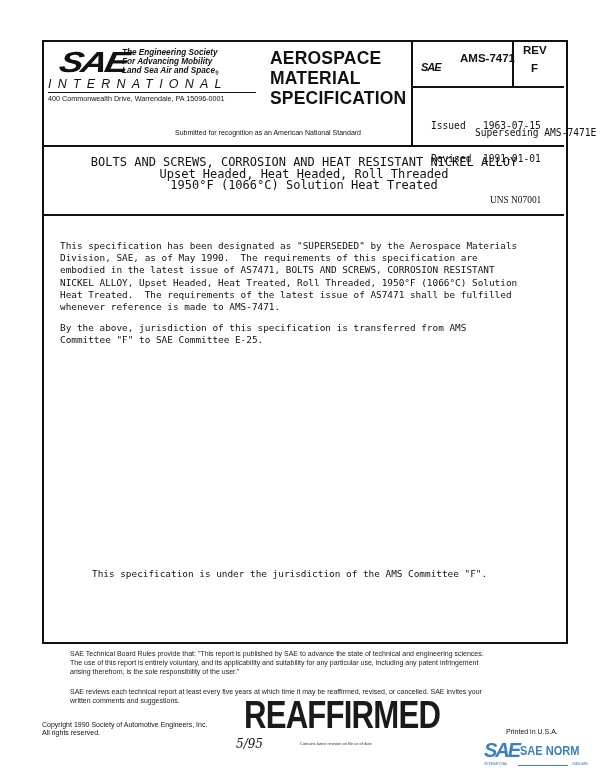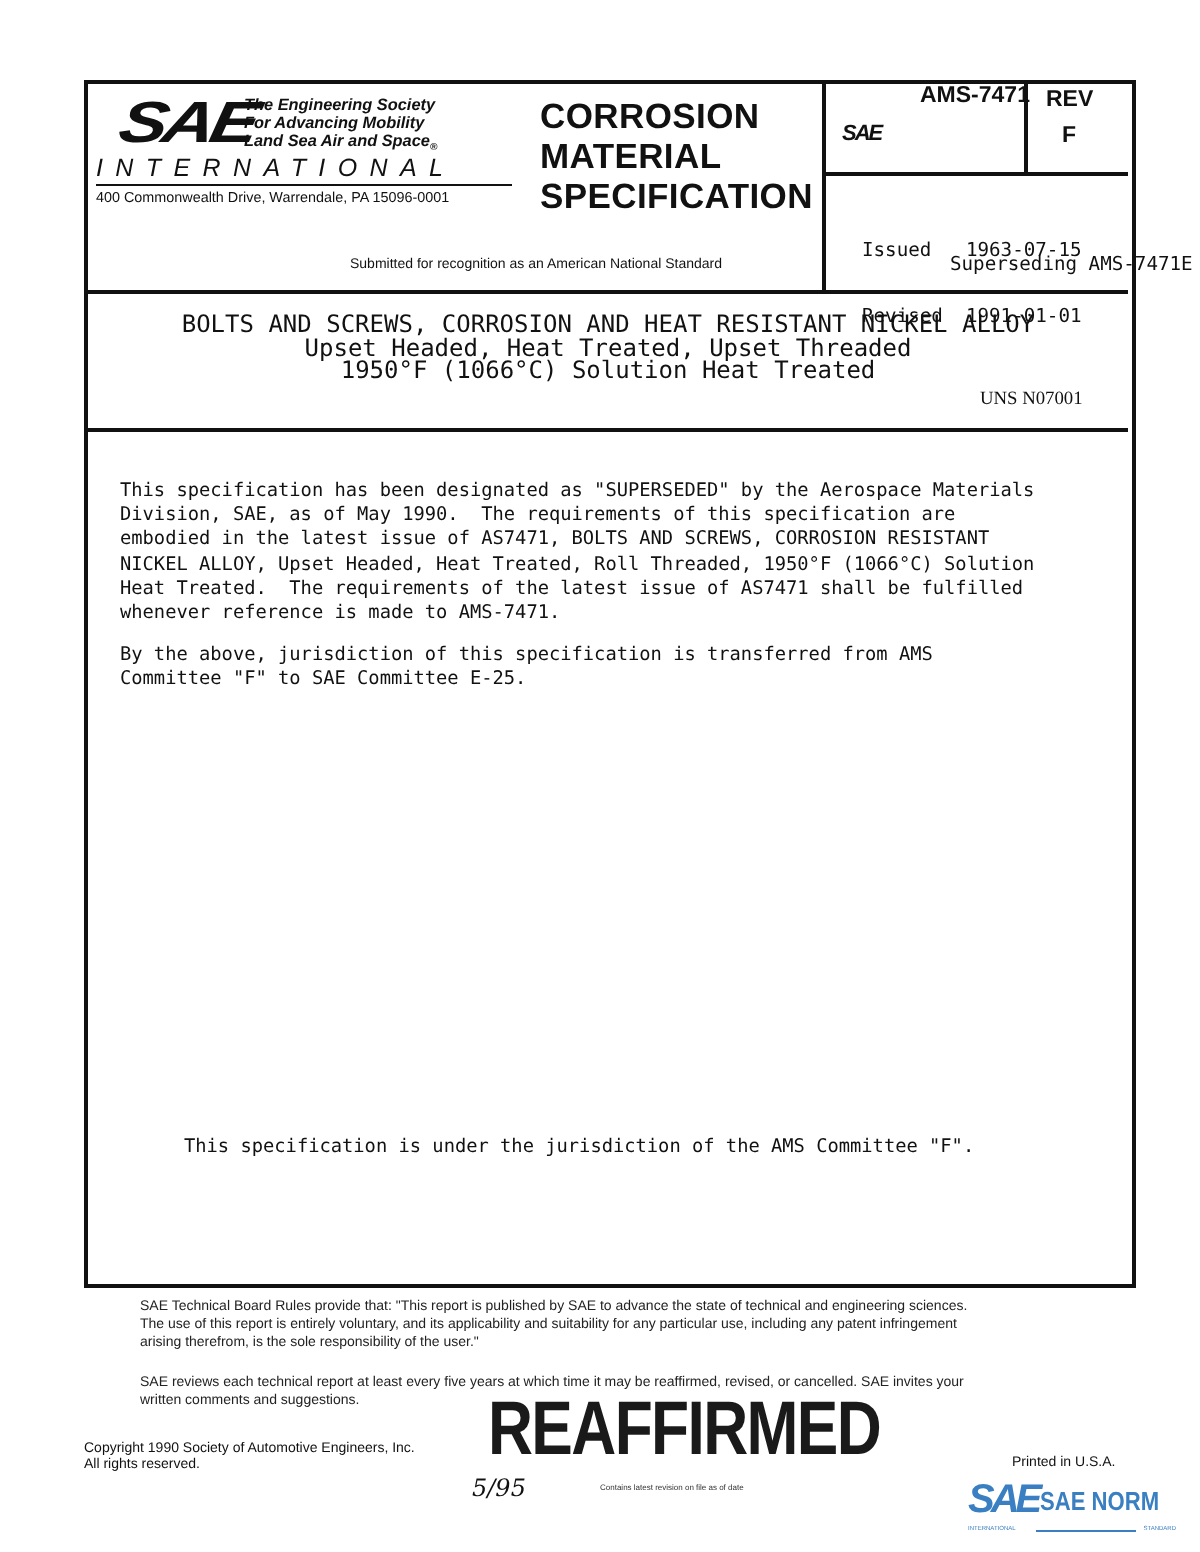--- a/index.html
+++ b/index.html
@@ -14,21 +14,21 @@
     .sae-mark span { display: inline-block; transform: skewX(-12deg) scaleX(1.25); transform-origin: left; }
     .tagline { left: 122px; top: 48px; font-family: "Liberation Sans", sans-serif; font-style: italic; font-weight: bold; font-size: 8.2px; line-height: 9px; }
     .intl { left: 48px; top: 78px; font-family: "Liberation Sans", sans-serif; font-style: italic; font-size: 12.5px; letter-spacing: 6.2px; line-height: 13px; }
     .intl-rule { left: 48px; top: 92px; width: 208px; border-top: 1px solid #111; }
     .address { left: 48px; top: 94px; font-family: "Liberation Sans", sans-serif; font-size: 7.2px; line-height: 9px; }
 
     .title-aero { left: 270px; top: 48px; font-family: "Liberation Sans", sans-serif; font-weight: bold; font-size: 17.5px; line-height: 20px; letter-spacing: 0.2px; }
     .submitted { left: 175px; top: 129px; font-family: "Liberation Sans", sans-serif; font-size: 7px; }
 
     .sae-small { left: 421px; top: 61px; font-family: "Liberation Sans", sans-serif; font-weight: bold; font-style: italic; font-size: 11px; letter-spacing: -1px; }
-    .ams-num { left: 460px; top: 42px; font-family: "Liberation Sans", sans-serif; font-weight: bold; font-size: 11.5px; }
+    .ams-num { left: 460px; top: 52px; font-family: "Liberation Sans", sans-serif; font-weight: bold; font-size: 11.5px; }
     .rev-lbl { left: 523px; top: 44px; font-family: "Liberation Sans", sans-serif; font-weight: bold; font-size: 11.5px; }
     .rev-val { left: 531px; top: 62px; font-family: "Liberation Sans", sans-serif; font-weight: bold; font-size: 11.5px; }
     .dates { left: 431px; top: 98px; font-family: "DejaVu Sans Mono", monospace; font-size: 9.6px; line-height: 11px; white-space: pre; }
     .superseding { left: 431px; top: 127px; font-family: "DejaVu Sans Mono", monospace; font-size: 9.6px; white-space: pre; margin-left: 44px; }
 
     .titleblock { left: 44px; top: 157px; width: 520px; text-align: center; font-family: "DejaVu Sans Mono", monospace; font-size: 12px; line-height: 11.5px; }
     .uns { left: 490px; top: 195px; font-family: Liberation Serif, serif; font-size: 9.4px; }
 
     .body-para { left: 60px; width: 500px; font-family: "DejaVu Sans Mono", monospace; font-size: 9.4px; line-height: 12.2px; white-space: pre; }
     .p1 { top: 240px; }
@@ -64,39 +64,39 @@
 <div class="abs tagline">
   <div>The Engineering Society</div>
   <div>For Advancing Mobility</div>
   <div><span>Land Sea Air and Space</span><span style="font-size:5px;vertical-align:-2px;">®</span></div>
 </div>
 <div class="abs intl">INTERNATIONAL</div>
 <div class="abs intl-rule"></div>
 <div class="abs address">400 Commonwealth Drive, Warrendale, PA 15096-0001</div>
 
 <div class="abs title-aero">
-  <div>CORROSION</div>
+  <div>AEROSPACE</div>
   <div>MATERIAL</div>
   <div>SPECIFICATION</div>
 </div>
 <div class="abs submitted">Submitted for recognition as an American National Standard</div>
 
 <div class="abs sae-small">SAE</div>
 <div class="abs ams-num">AMS-7471</div>
 <div class="abs rev-lbl">REV</div>
 <div class="abs rev-val">F</div>
 <div class="abs dates">
   <div>Issued   1963-07-15</div>
   <div>Revised  1991-01-01</div>
 </div>
 <div class="abs superseding">Superseding AMS-7471E</div>
 
 <div class="abs titleblock">
   <div>BOLTS AND SCREWS, CORROSION AND HEAT RESISTANT NICKEL ALLOY</div>
-  <div>Upset Headed, Heat Treated, Upset Threaded</div>
+  <div>Upset Headed, Heat Headed, Roll Threaded</div>
   <div>1950°F (1066°C) Solution Heat Treated</div>
 </div>
 <div class="abs uns">UNS N07001</div>
 
 <div class="abs body-para p1">This specification has been designated as "SUPERSEDED" by the Aerospace Materials
 Division, SAE, as of May 1990.  The requirements of this specification are
 embodied in the latest issue of AS7471, BOLTS AND SCREWS, CORROSION RESISTANT
 NICKEL ALLOY, Upset Headed, Heat Treated, Roll Threaded, 1950°F (1066°C) Solution
 Heat Treated.  The requirements of the latest issue of AS7471 shall be fulfilled
 whenever reference is made to AMS-7471.</div>

